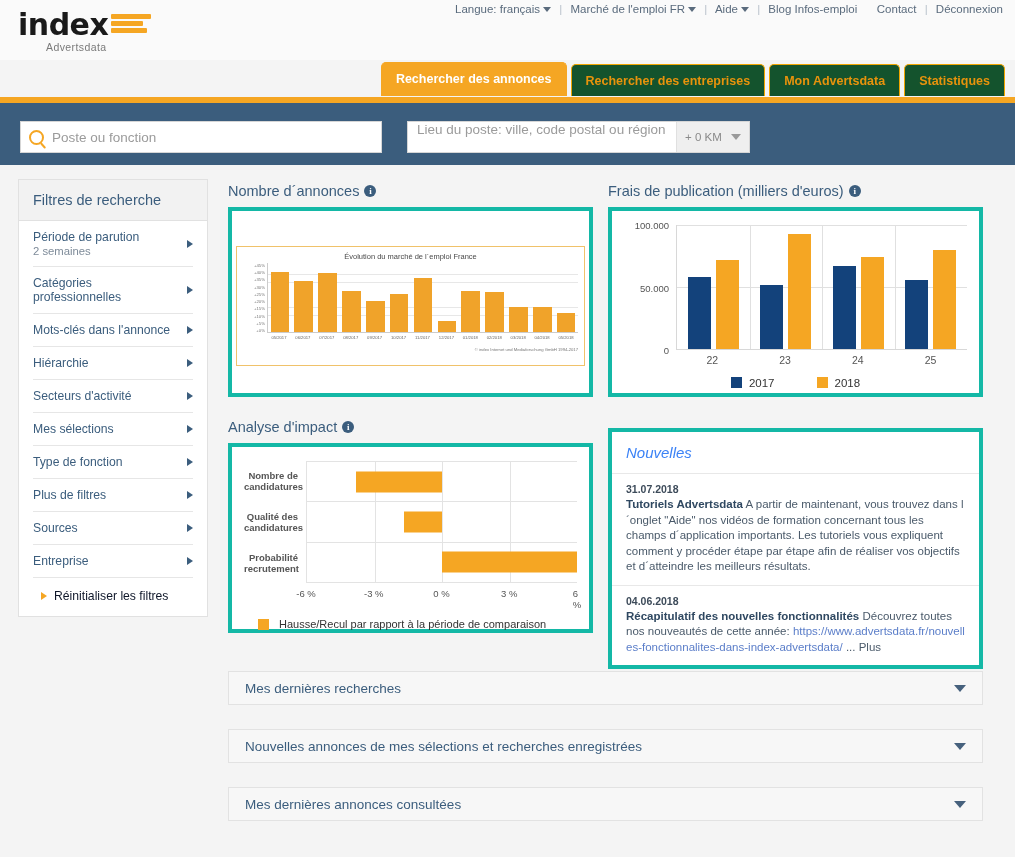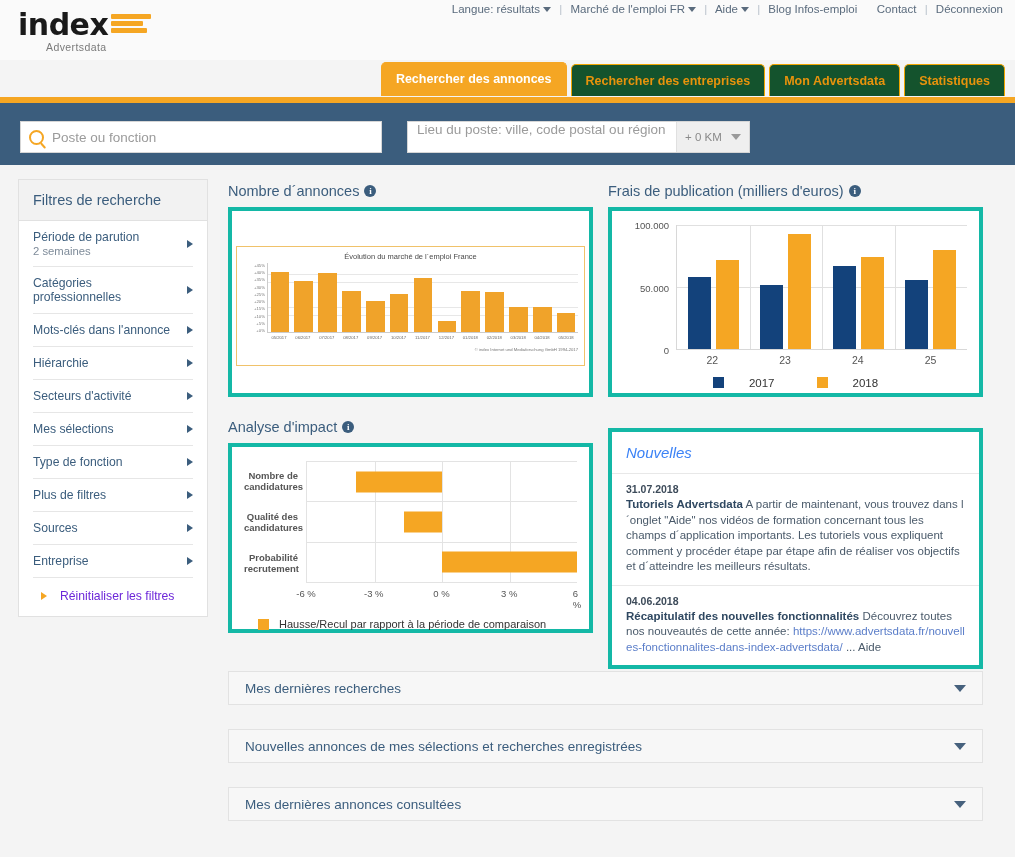--- a/index.html
+++ b/index.html
@@ -123,22 +123,22 @@
     font-size: 12.2px; color: #3b5d7d; cursor: pointer; min-height: 26px;
   }
   .filter-row:last-of-type { border-bottom: 1px solid #e6e6e6; }
   .filter-row .sub { display: block; font-size: 11.3px; color: #7e8b99; margin-top: 1px; }
   .tri-r {
     width: 0; height: 0; flex: none; margin-left: 8px;
     border-top: 4.5px solid transparent; border-bottom: 4.5px solid transparent;
     border-left: 6px solid #3b5d7d;
   }
   .reset-row {
-    padding: 11px 0 13px; display: flex; align-items: center; gap: 13px;
-    font-size: 12.2px; color: #6d28d9; cursor: pointer;
+    padding: 11px 0 13px; display: flex; align-items: center; gap: 7px;
+    font-size: 12.2px; color: #0f172a; cursor: pointer;
   }
   .tri-r.orange { border-left-color: #f5a623; }
 
   
   .panel-title {
     font-size: 14.5px; color: #3b5d7d; margin-bottom: 8px;
     display: flex; align-items: center; gap: 5px;
   }
   .info-i {
     width: 12px; height: 12px; border-radius: 50%; background: #3b5d7d; color: #fff;
@@ -193,21 +193,21 @@
   .c2-group { flex: 1; display: flex; align-items: flex-end; justify-content: center; gap: 5px; }
   .c2-bar { width: 23px; }
   .c2-bar.y17 { background: #13427b; }
   .c2-bar.y18 { background: #f5a623; }
   .c2-xaxis { display: flex; margin-left: 52px; font-size: 10.5px; color: #555; margin-top: 4px; }
   .c2-xaxis span { flex: 1; text-align: center; }
   .c2-legend {
     display: flex; justify-content: center; gap: 42px; margin-top: 11px;
     font-size: 11.5px; color: #333; align-items: center;
   }
-  .c2-legend div { display: flex; gap: 25px; }
+  .c2-legend div { display: flex; gap: 7px; }
   .swatch { width: 11px; height: 11px; display: inline-block; }
   .swatch.y17 { background: #13427b; }
   .swatch.y18 { background: #f5a623; }
 
   
   .chart3-card { height: 190px; padding: 14px 12px 8px; }
   .c3-wrap { display: flex; height: 122px; }
   .c3-labels {
     width: 62px; display: flex; flex-direction: column; justify-content: space-around;
     text-align: right; padding-right: 8px; font-size: 9.5px; color: #555;
@@ -253,21 +253,21 @@
 </head>
 <body>
 
 <div class="topbar">
   <div class="logo">
     <span class="logo-word">index</span><span class="logo-bars"><i class="b1"></i><i class="b2"></i><i class="b3"></i></span>
     <div class="logo-sub">Advertsdata</div>
   </div>
 
   <div class="utilnav">
-    <span><span>Langue: résultats</span><span class="caret-dn"></span></span>
+    <span><span>Langue: français</span><span class="caret-dn"></span></span>
     <span class="sep">|</span>
     <span><span>Marché de l'emploi FR</span><span class="caret-dn"></span></span>
     <span class="sep">|</span>
     <span><span>Aide</span><span class="caret-dn"></span></span>
     <span class="sep">|</span>
     <span>Blog Infos-emploi</span>
     <span class="sep">&nbsp;</span>
     <span>Contact</span>
     <span class="sep">|</span>
     <span>Déconnexion</span>
@@ -509,21 +509,21 @@
     </div>
 
     <div class="card news-card" style="margin-top:31px;">
       <div class="news-head">Nouvelles</div>
       <div class="news-item">
         <div class="news-date">31.07.2018</div>
         <div class="news-body"><b>Tutoriels Advertsdata</b><span> A partir de maintenant, vous trouvez dans  l´onglet "Aide" nos vidéos de formation concernant tous les champs d´application importants. Les tutoriels vous expliquent comment y procéder étape par étape afin de réaliser vos objectifs et d´atteindre les meilleurs résultats.</span></div>
       </div>
       <div class="news-item">
         <div class="news-date">04.06.2018</div>
-        <div class="news-body"><b>Récapitulatif des nouvelles fonctionnalités</b><span> Découvrez toutes nos nouveautés de cette année: </span><a href="#">https://www.advertsdata.fr/nouvelles-fonctionnalites-dans-index-advertsdata/</a><span> ... Aide</span></div>
+        <div class="news-body"><b>Récapitulatif des nouvelles fonctionnalités</b><span> Découvrez toutes nos nouveautés de cette année: </span><a href="#">https://www.advertsdata.fr/nouvelles-fonctionnalites-dans-index-advertsdata/</a><span> ... Plus</span></div>
       </div>
     </div>
   </div>
 
   <div class="accordions">
     <div class="accordion">
       <span>Mes dernières recherches</span>
       <span class="caret-acc"></span>
     </div>
     <div class="accordion">

